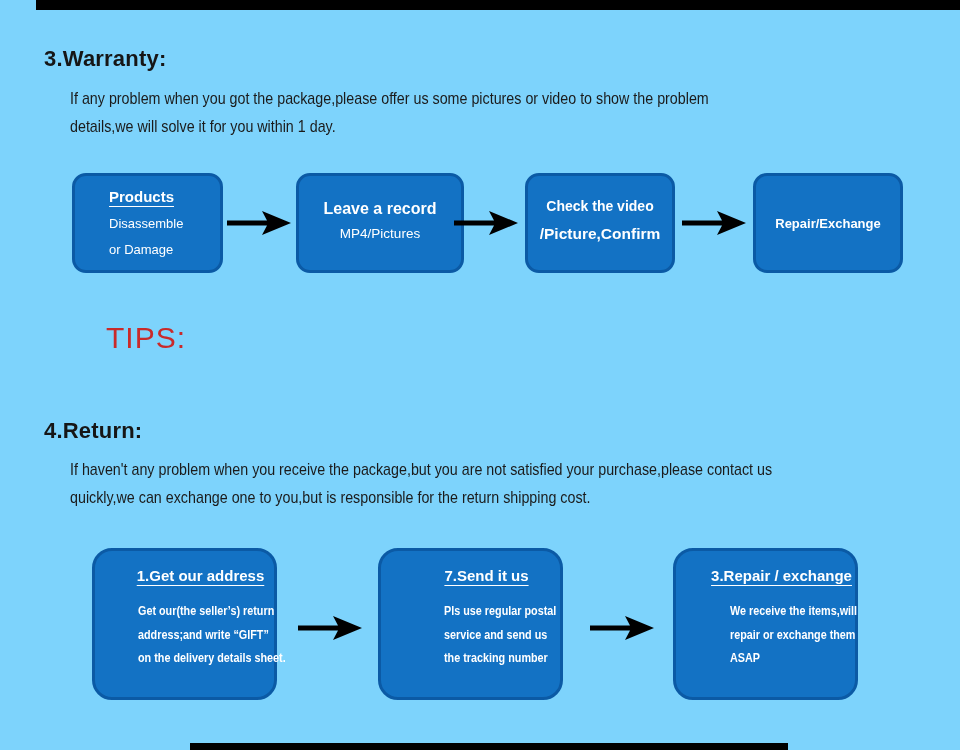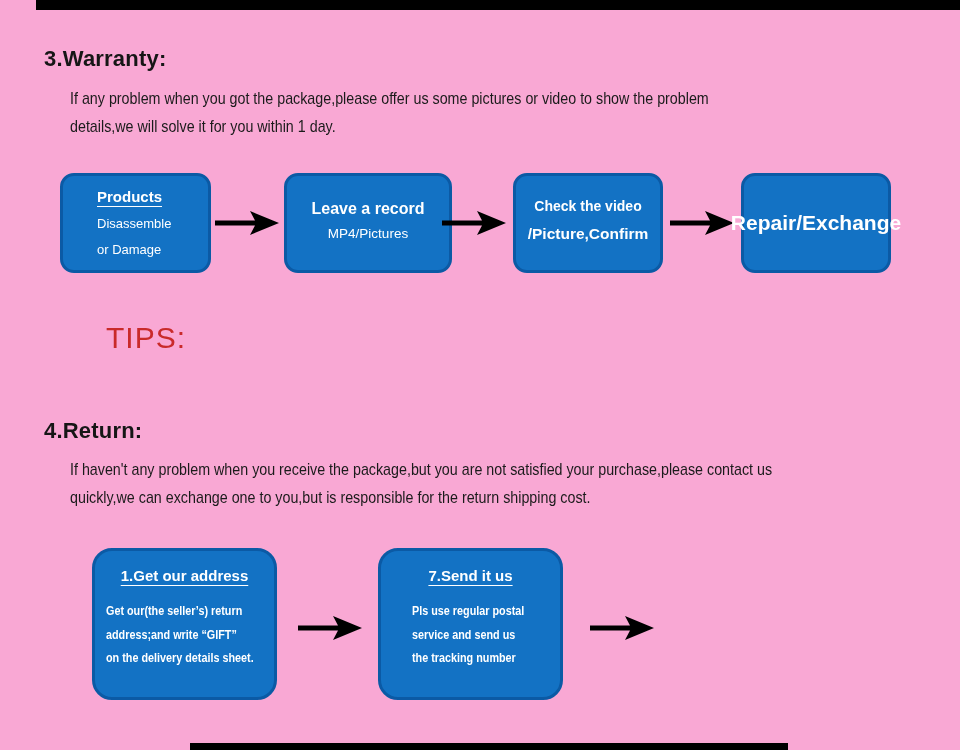--- a/index.html
+++ b/index.html
@@ -5,59 +5,59 @@
   :root{
     --box-blue:#1372c4;
     --box-border:#0b5aa5;
     --tips-red:#c92a2a;
     --ink:#161616;
     --bar:#000000;
   }
   *{margin:0;padding:0;box-sizing:border-box;}
   html,body{background:#ffffff;}
   body{font-family:"Liberation Sans","DejaVu Sans",sans-serif;}
-  .page{position:relative;width:960px;height:750px;background:#f9a8d4;overflow:hidden;}
+  .page{position:relative;width:960px;height:750px;background:#7dd3fc;overflow:hidden;}
 
   .bar{position:absolute;background:var(--bar);}
   .bar-top{left:36px;top:0;width:924px;height:10px;}
   .bar-bottom{left:190px;top:743px;width:598px;height:7px;}
 
   .section-heading{position:absolute;font-size:22px;font-weight:bold;color:var(--ink);white-space:nowrap;letter-spacing:.2px;}
   .h-warranty{left:44px;top:46px;}
   .h-return{left:44px;top:418px;}
 
   .para{position:absolute;font-size:17px;color:#1b1b1b;transform:scaleX(0.84);transform-origin:left top;}
   .para .pline{white-space:nowrap;height:28px;line-height:28px;}
   .para-warranty{left:70px;top:85px;}
   .para-return{left:70px;top:456px;}
 
   .flow{position:absolute;}
-  .flow-warranty{left:60px;top:173px;width:832px;height:100px;padding-left:37px;}
+  .flow-warranty{left:72px;top:173px;width:832px;height:100px;padding-left:37px;}
   .flow-return{left:92px;top:548px;width:766px;height:152px;}
 
   .fbox{position:absolute;top:0;background:var(--box-blue);border:3px solid var(--box-border);color:#ffffff;display:flex;flex-direction:column;align-items:center;}
   .flow-warranty .fbox{height:100px;border-radius:14px;}
-  .flow-return .fbox{height:152px;border-radius:20px;}
+  .flow-return .fbox{height:152px;border-radius:20px;padding-left:32px;}
 
   .fbox .title{font-weight:bold;white-space:nowrap;}
   .fbox .title.u{text-decoration:underline;text-underline-offset:4px;}
   .fbox .line{white-space:nowrap;}
 
   
   .wb1{left:0;width:151px;align-items:flex-start;padding-left:34px;}
   .wb1 .title{margin-top:12px;font-size:15px;}
   .wb1 .line{font-size:13px;margin-top:11px;}
   .wb2{left:224px;width:168px;}
   .wb2 .title{margin-top:24px;font-size:16px;}
   .wb2 .line{font-size:13.5px;margin-top:8px;}
   .wb3{left:453px;width:150px;}
   .wb3 .title{margin-top:22px;font-size:14px;}
   .wb3 .line{font-size:15.5px;font-weight:bold;margin-top:11px;}
   .wb4{left:681px;width:150px;justify-content:center;}
-  .wb4 .title{font-size:21px;}
+  .wb4 .title{font-size:13px;}
 
   
   .rb{width:185px;}
   .rb .title{margin-top:16px;font-size:15px;}
   .rb .body{align-self:flex-start;margin-top:15px;}
   .rb .line{font-size:13.5px;font-weight:bold;line-height:23.5px;transform:scaleX(0.8);transform-origin:left center;}
   .rb1{left:0;}
   .rb1 .body{padding-left:11px;}
   .rb2{left:286px;}
   .rb2 .body{padding-left:31px;}
@@ -151,16 +151,24 @@
         <div class="line">Pls use regular postal</div>
         <div class="line">service and send us</div>
         <div class="line">the tracking number</div>
       </div>
     </div>
 
     <svg class="arrow ar-r2" viewBox="0 0 64 28" xmlns="http://www.w3.org/2000/svg">
       <path d="M0 11.5 L40 11.5 L35 2 L64 14 L35 26 L40 16.5 L0 16.5 Z" fill="#000"></path>
     </svg>
 
+    <div class="fbox rb rb3">
+      <div class="title u">3.Repair / exchange</div>
+      <div class="body">
+        <div class="line">We receive the items,will</div>
+        <div class="line">repair or exchange them</div>
+        <div class="line">ASAP</div>
+      </div>
+    </div>
   </div>
 
   <div class="bar bar-bottom"></div>
 </div>
 
 </body></html>

